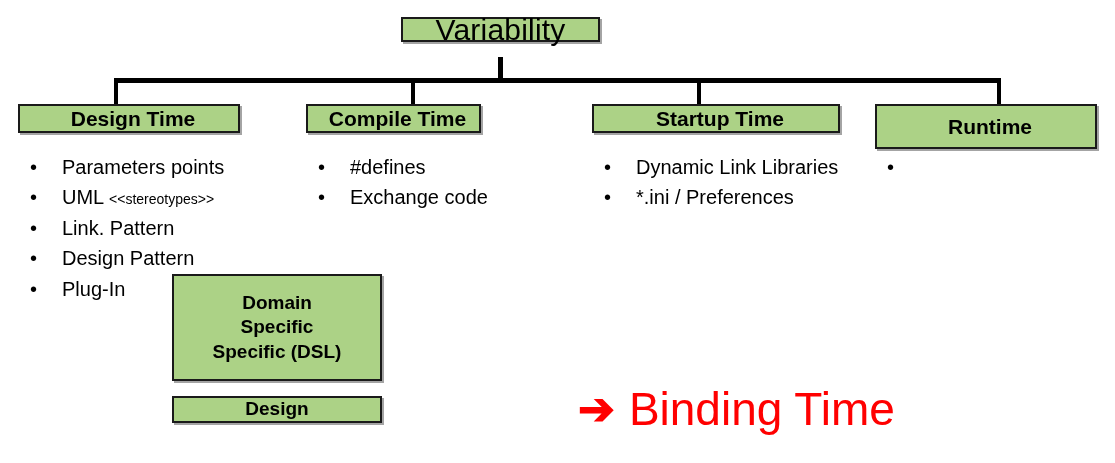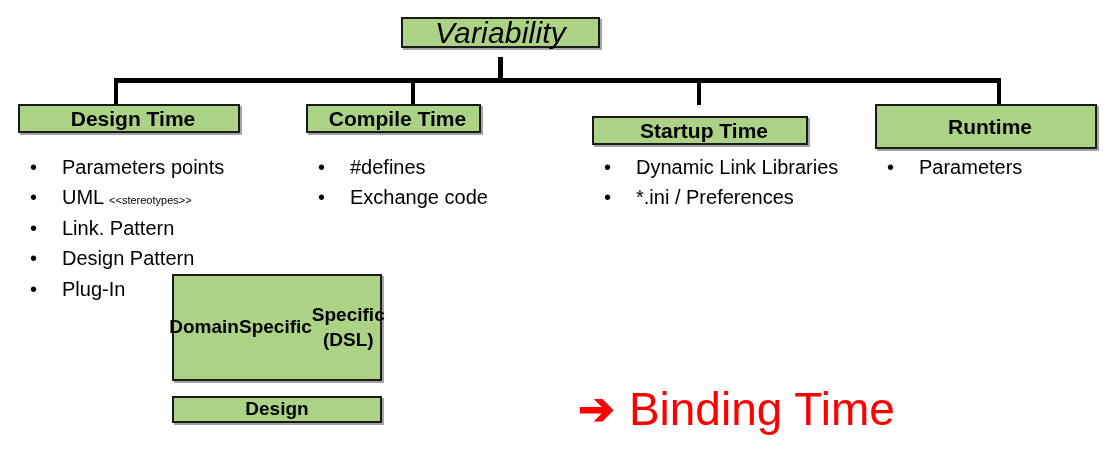--- a/index.html
+++ b/index.html
@@ -71,21 +71,21 @@
     margin: 0 0 2px 0;
   }
   .bullets li .dot {
     position: absolute;
     left: 12px;
     top: 0;
     font-size: 20px;
     line-height: 1.42;
   }
   .small-caps {
-    font-size: 11px;
+    font-size: 14px;
   }
 
   
   #binding-time {
     position: absolute;
     color: #ff0000;
     font-size: 46px;
     white-space: nowrap;
     display: flex;
     align-items: center;
@@ -95,38 +95,38 @@
     font-size: 44px;
     font-weight: bold;
     line-height: 1;
   }
 </style>
 </head>
 <body>
 
 <div id="canvas">
 
-  <div class="gbox title-box" style="left:401px; top:17px; width:199px; height:31px;font-style:italic;">
+  <div class="gbox title-box" style="left:401px; top:17px; width:199px; height:25px;">
     <span>Variability</span>
   </div>
 
   <div class="line v" style="left:498px; top:57px; width:5px; height:24px;"></div>
   <div class="line h" style="left:114px; top:78px; width:887px; height:5px;"></div>
   <div class="line v" style="left:114px; top:78px; width:4px; height:27px;"></div>
   <div class="line v" style="left:411px; top:78px; width:4px; height:27px;"></div>
   <div class="line v" style="left:697px; top:78px; width:4px; height:27px;"></div>
   <div class="line v" style="left:997px; top:78px; width:4px; height:27px;"></div>
 
   <div class="gbox level-box" style="left:18px; top:104px; width:222px; height:29px;">
     <span>Design Time</span>
   </div>
   <div class="gbox level-box" style="left:306px; top:104px; width:175px; height:29px;">
     <span>Compile Time</span>
   </div>
-  <div class="gbox level-box" style="left:592px; top:104px; width:216px; height:29px;margin-top:12px;">
+  <div class="gbox level-box" style="left:592px; top:104px; width:248px; height:29px;">
     <span>Startup Time</span>
   </div>
   <div class="gbox level-box" style="left:875px; top:104px; width:222px; height:45px;">
     <span>Runtime</span>
   </div>
 
   <ul class="bullets" style="left:18px; top:153px; width:280px;">
     <li>
       <span class="dot">•</span>
       <span>Parameters points</span>
@@ -167,25 +167,24 @@
     </li>
     <li>
       <span class="dot">•</span>
       <span>*.ini / Preferences</span>
     </li>
   </ul>
 
   <ul class="bullets" style="left:875px; top:153px; width:225px;">
     <li>
       <span class="dot">•</span>
-      <span>Parameters</span>
     </li>
   </ul>
 
-  <div class="gbox small-box" style="left:172px; top:274px; width:210px; height:107px; flex-direction:row;">
+  <div class="gbox small-box" style="left:172px; top:274px; width:210px; height:107px; flex-direction:column;">
     <span>Domain</span>
     <span>Specific</span>
     <span>Specific (DSL)</span>
   </div>
 
   <div class="gbox small-box" style="left:172px; top:396px; width:210px; height:27px;">
     <span>Design</span>
   </div>
 
   <div id="binding-time" style="left:578px; top:382px;">

